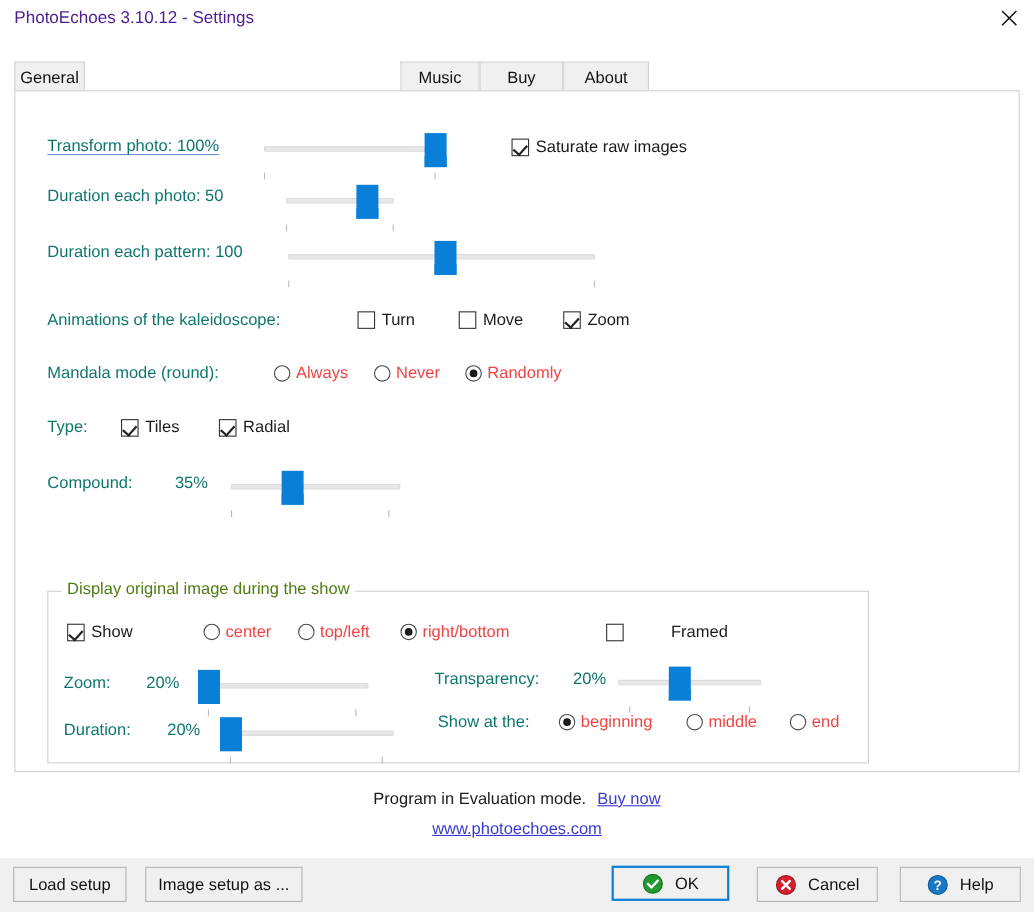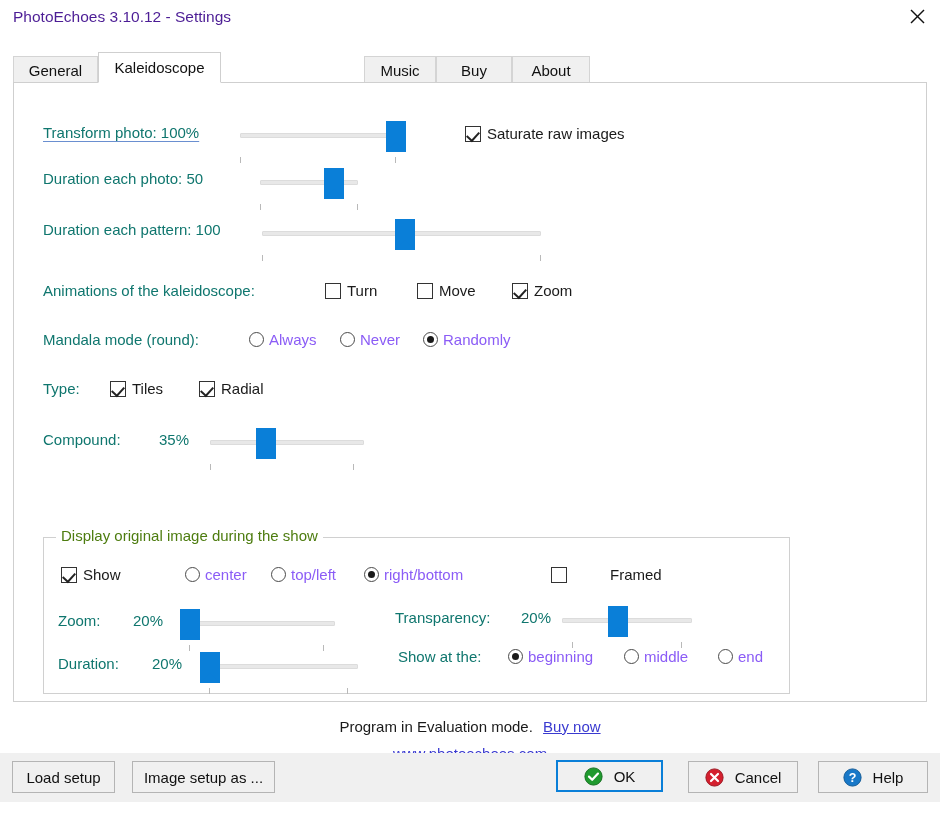--- a/index.html
+++ b/index.html
@@ -103,39 +103,39 @@
   
   .rbwrap { position:absolute; display:flex; align-items:center; white-space:nowrap; cursor:default; }
   .rbox {
     width:15px; height:15px; border:1px solid #4a4a4a; border-radius:50%;
     background:#fff; position:relative; flex:none; margin-right:5px;
   }
   .rbox.checked::after{
     content:""; position:absolute; left:3px; top:3px;
     width:7px; height:7px; border-radius:50%; background:#1a1a1a;
   }
-  .rblabel { font-size:15px; color:#8b5cf6; }
+  .rblabel { font-size:15px; color:#ef4444; }
 
   
   .groupbox {
     position:absolute; left:43px; top:537px; width:747px; height:157px;
     border:1px solid #d0d0d0;
   }
   .groupbox-title {
     position:absolute; left:56px; top:527px;
     background:#ffffff; padding:0 5px; font-size:15px; color:#4d7c0f;
     white-space:nowrap;
   }
 
   
   .foot-line1 { position:absolute; left:0; top:718px; width:940px; text-align:center; font-size:15px; }
   .foot-line2 { position:absolute; left:0; top:745px; width:940px; text-align:center; font-size:15px; }
   .link { color:#3a3ad0; text-decoration:underline; cursor:default; }
 
-  .btnbar { position:absolute; left:0; top:753px; width:940px; height:49px; background:#f0f0f0; }
+  .btnbar { position:absolute; left:0; top:780px; width:940px; height:49px; background:#f0f0f0; }
   .btn {
     position:absolute; background:#f0f0f0; border:1px solid #b4b4b4;
     font-size:15px; color:#111; display:flex; align-items:center; justify-content:center;
     height:32px; cursor:default;
   }
   .btn.default { border:2px solid #0a7fd8; }
   .btn .ic { margin-right:11px; display:flex; align-items:center; }
 
 </style>
 </head>
@@ -145,25 +145,22 @@
   <div class="title-text">PhotoEchoes 3.10.12  -  Settings</div>
   <div class="close-btn">
     <svg width="17" height="17" viewBox="0 0 17 17">
       <line x1="2" y1="2" x2="15" y2="15" stroke="#111" stroke-width="1.4"></line>
       <line x1="15" y1="2" x2="2" y2="15" stroke="#111" stroke-width="1.4"></line>
     </svg>
   </div>
 </div>
 
 <div class="tabstrip">
-  <div class="tab" style="left:0px;   width:85px;">
+  <div class="tab" style="left:0px;   width:64px;">
       <span>General</span>
-    </div>
-  <div class="tab active" style="left:85px;  width:123px;">
-      <span>Kaleidoscope</span>
     </div>
   <div class="tab" style="left:351px; width:72px;">
       <span>Music</span>
     </div>
   <div class="tab" style="left:423px; width:76px;">
       <span>Buy</span>
     </div>
   <div class="tab" style="left:499px; width:78px;">
       <span>About</span>
     </div>

